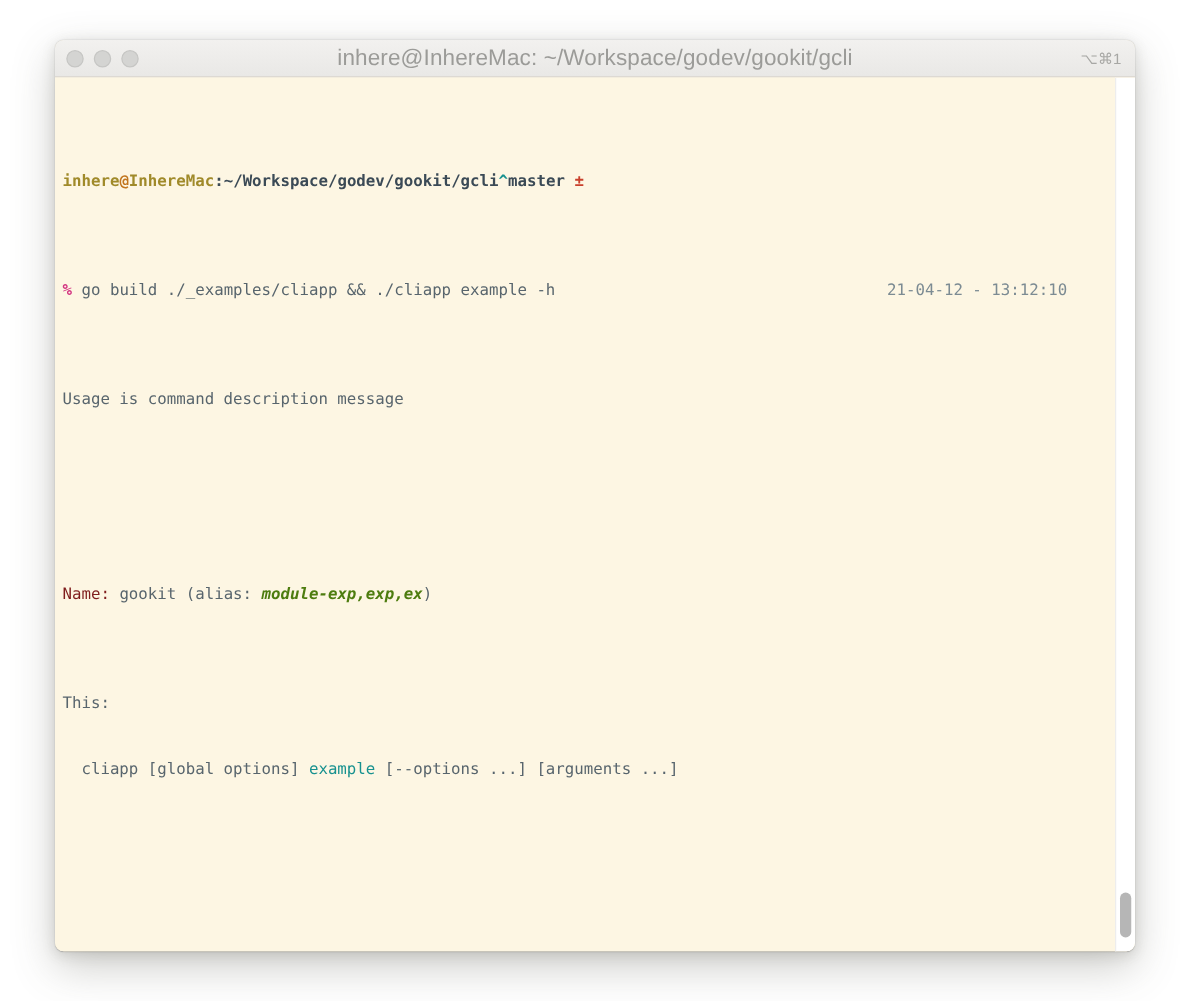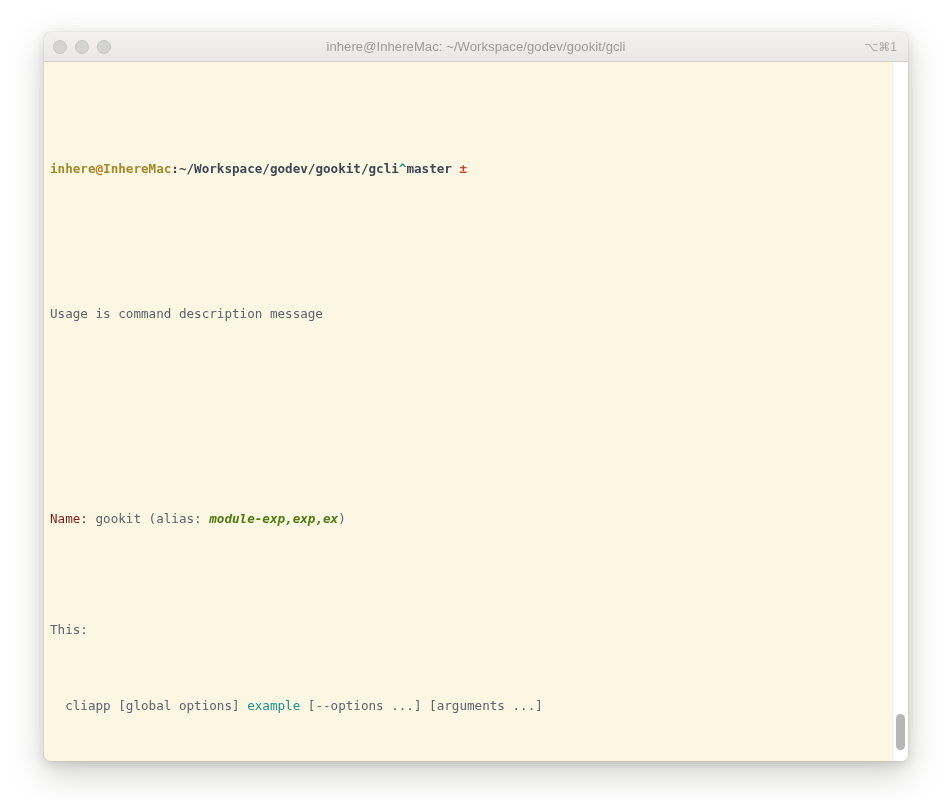--- a/index.html
+++ b/index.html
@@ -59,21 +59,21 @@
     width: 12px;
     height: 12px;
     border-radius: 50%;
     background: #d4d4d2;
     border: 0.5px solid #c6c6c4;
   }
   #title-text {
     flex: 1;
     text-align: center;
     font-family: "Liberation Sans", sans-serif;
-    font-size: 13px;
+    font-size: 18px;
     color: #9b9b98;
     letter-spacing: 0.1px;
     white-space: nowrap;
     overflow: hidden;
   }
   #title-shortcut {
     position: absolute;
     right: 11px;
     top: 0;
     height: 29px;
@@ -96,21 +96,21 @@
     left: 6px;
     top: 4px;
     right: 0;
     font-family: "DejaVu Sans Mono", monospace;
     font-size: 12.6px;
     line-height: 17.4px;
     color: #58656d;
     white-space: pre;
     tab-size: 4;
   }
-  .ln { display: block; height: 17.4px; margin-top: 24px; }
+  .ln { display: block; height: 17.4px; }
   .ln.blank { }
 
   
   #scroll-track {
     position: absolute;
     right: 0;
     top: 0;
     width: 15px;
     height: 700px;
     background: #ffffff;
@@ -158,20 +158,21 @@
     </div>
 
     <div id="terminal-body">
 
       <div id="term-text">
 
         
         <span class="ln"><span class="c-user">inhere</span><span class="c-at">@</span><span class="c-user">InhereMac</span><span class="c-path">:</span><span class="c-path">~/Workspace/godev/gookit/gcli</span><span class="c-caret">^</span><span class="c-branch">master</span><span class="c-default"> </span><span class="c-red">±</span></span>
 
         
+        <span class="ln"><span class="c-magenta">%</span><span class="c-default"> go build ./_examples/cliapp &amp;&amp; ./cliapp example -h</span><span id="ts-spacer">                                   </span><span class="c-ts">21-04-12 - 13:12:10</span></span>
 
         
         <span class="ln">Usage is command description message</span>
 
         <span class="ln blank"> </span>
 
         
         <span class="ln"><span class="c-header">Name:</span><span class="c-default"> gookit (alias: </span><span class="c-green">module-exp,exp,ex</span><span class="c-default">)</span></span>
 
         

